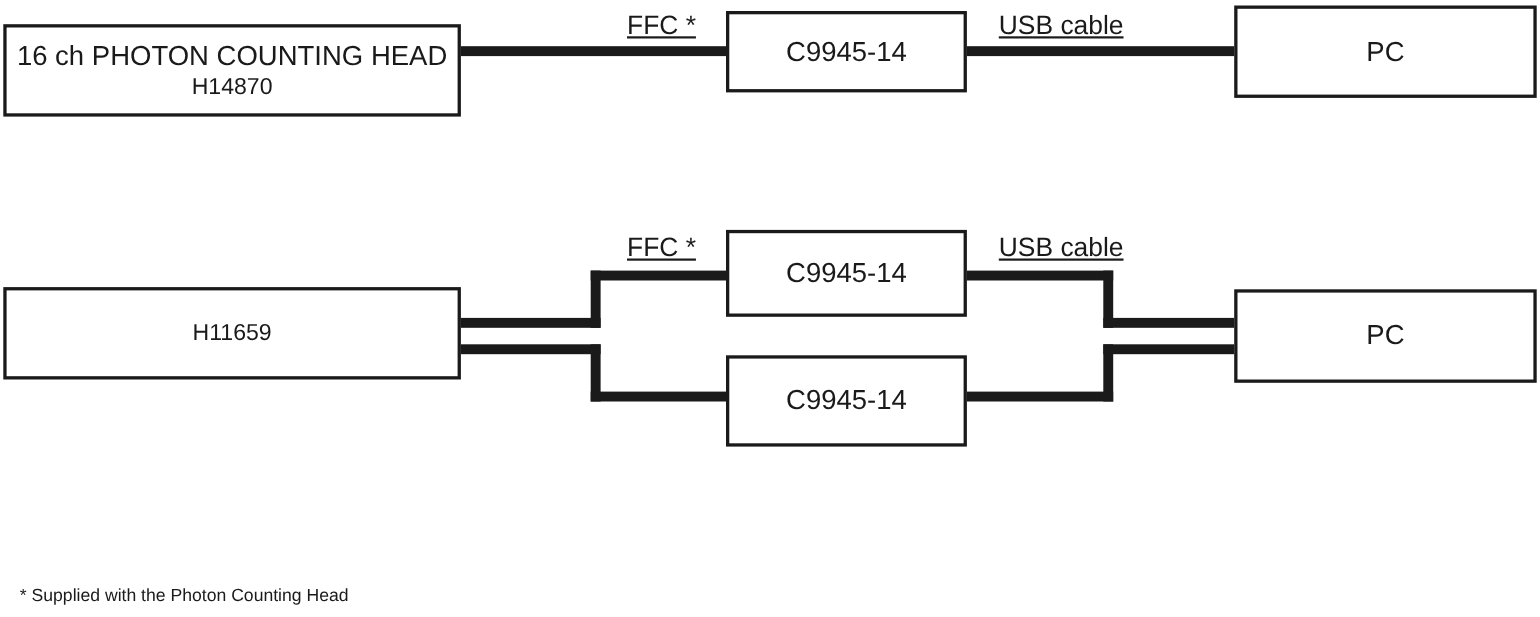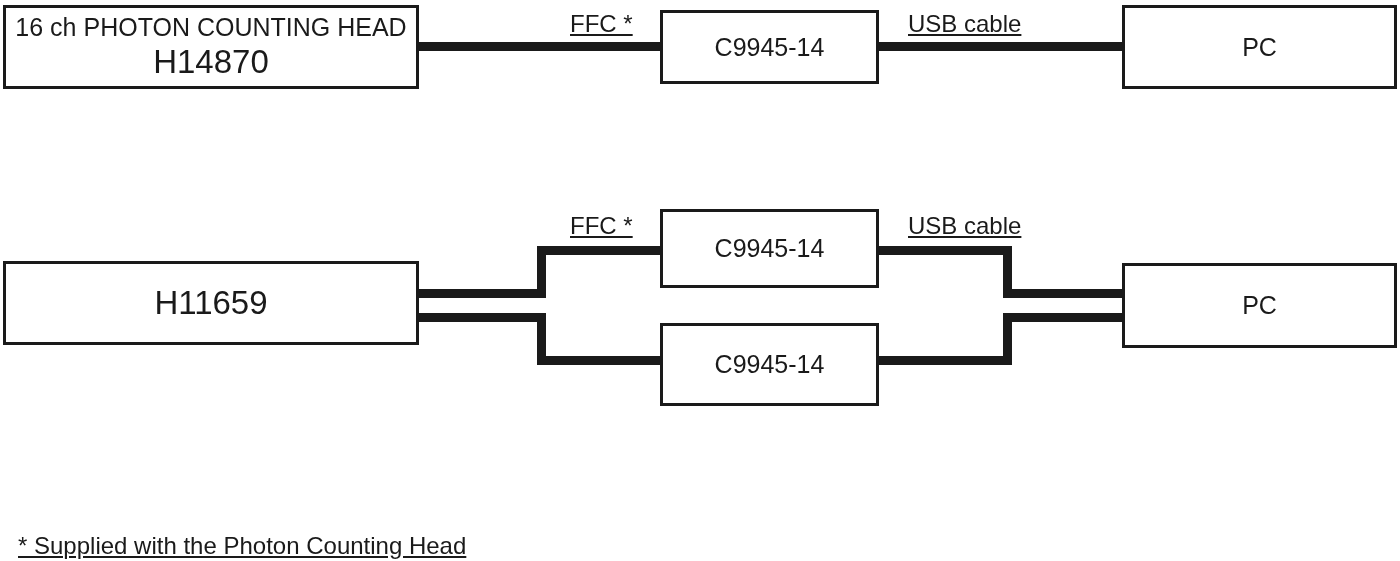--- a/index.html
+++ b/index.html
@@ -27,21 +27,21 @@
     justify-content: center;
     text-align: center;
     z-index: 3;
   }
   .node-line {
     display: block;
     white-space: nowrap;
     line-height: 1.22;
   }
   .node-line.primary { font-size: 25px; }
-  .node-line.secondary { font-size: 33px; }
+  .node-line.secondary { font-size: 21px; }
 
   .cable-h {
     position: absolute;
     height: 9px;
     background: #1a1a1a;
     z-index: 1;
   }
   .cable-v {
     position: absolute;
     width: 9px;
@@ -52,41 +52,40 @@
   .cable-label {
     position: absolute;
     font-size: 24px;
     white-space: nowrap;
     line-height: 1;
     z-index: 4;
     text-decoration: underline;
   }
   .footnote {
     position: absolute;
-    font-size: 24px;
+    font-size: 16px;
     white-space: nowrap;
     line-height: 1;
     z-index: 4;
-    text-decoration: underline;
   }
 </style>
 </head>
 <body>
 
 <div id="canvas">
 
   <div class="cable-h" style="left:414px; top:42px; width:250px;"></div>
 
   <div class="cable-label" style="left:570px; top:12px;">FFC *</div>
 
   <div class="cable-h" style="left:874px; top:42px; width:252px;"></div>
 
   <div class="cable-label" style="left:908px; top:12px;">USB cable</div>
 
-  <div class="node-box" style="left:3px; top:5px; width:416px; height:84px;">
+  <div class="node-box" style="left:3px; top:22px; width:416px; height:84px;">
     <span class="node-line primary">16 ch PHOTON COUNTING HEAD</span>
     <span class="node-line secondary">H14870</span>
   </div>
 
   <div class="node-box" style="left:660px; top:10px; width:219px; height:74px;">
     <span class="node-line primary">C9945-14</span>
   </div>
 
   <div class="node-box" style="left:1122px; top:5px; width:275px; height:84px;">
     <span class="node-line primary">PC</span>

